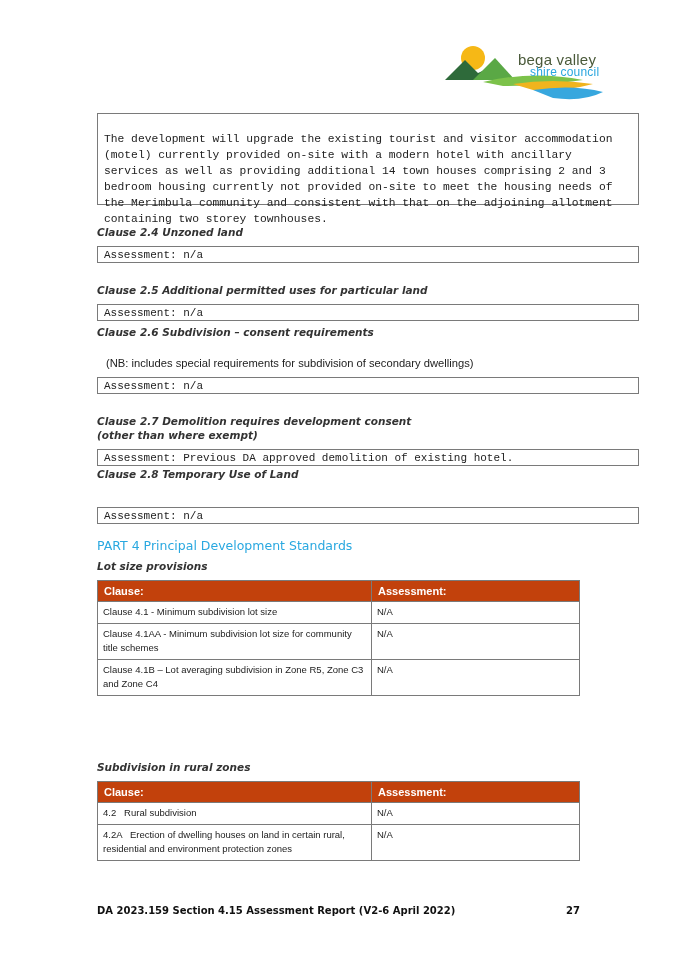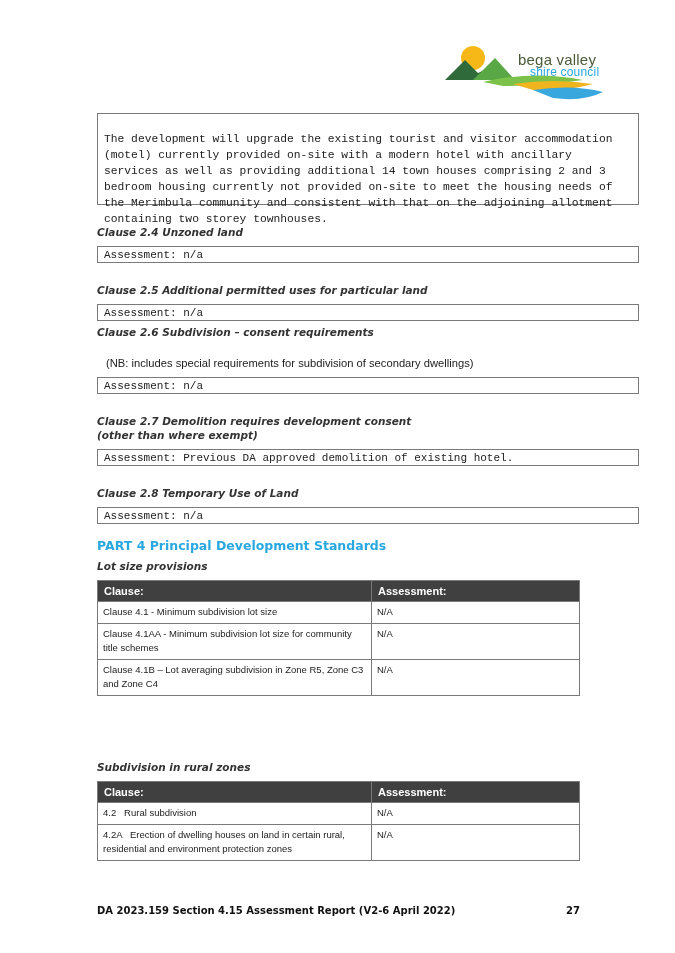--- a/index.html
+++ b/index.html
@@ -5,23 +5,23 @@
   html, body { margin:0; padding:0; background:#ffffff; }
   body { width:675px; height:953px; position:relative; overflow:hidden; font-family:"Liberation Sans", sans-serif; color:#222; }
   .logo { position:absolute; left:443px; top:40px; width:180px; height:62px; }
   .logo-text1 { position:absolute; left:518px; top:51px; font-family:"Liberation Sans", sans-serif; font-size:15px; color:#4a5a3a; letter-spacing:0.2px; }
   .logo-text2 { position:absolute; left:530px; top:65px; font-family:"Liberation Sans", sans-serif; font-size:12px; color:#2aa7df; letter-spacing:0.2px; }
   .box { position:absolute; left:97px; width:542px; border:1px solid #7a7a7a; box-sizing:border-box; font-family:Liberation Mono, monospace; font-size:11px; color:#222; }
   .intro { top:113px; height:92px; padding:17px 6px 0 6px; line-height:16px; font-size:11.3px; }
   .assess { height:17px; padding:1px 6px 0 6px; line-height:14px; font-size:11px; }
   .heading { position:absolute; left:97px; font-family:"DejaVu Sans", sans-serif; font-style:italic; font-weight:bold; font-size:10.5px; color:#333; }
   .note { position:absolute; left:106px; font-size:11.2px; color:#222; }
-  .part { position:absolute; left:97px; top:538px; font-family:"DejaVu Sans", sans-serif; font-weight:bold; font-size:12.5px; color:#29a8e0; }
+  .part { position:absolute; left:97px; top:538px; font-family:"DejaVu Sans", sans-serif; font-weight:normal; font-size:12.5px; color:#29a8e0; }
   table { position:absolute; left:97px; width:483px; border-collapse:collapse; font-size:9.5px; color:#222; }
-  th { background:#404040; color:#ffffff; font-weight:bold; text-align:left; font-size:11px; padding:3px 6px; border:1px solid #7a7a7a; height:14px; }
+  th { background:#c2410c; color:#ffffff; font-weight:bold; text-align:left; font-size:11px; padding:3px 6px; border:1px solid #7a7a7a; height:14px; }
   td { border:1px solid #7a7a7a; padding:3px 5px 4px 5px; vertical-align:top; line-height:14px; }
   td.c1 { width:263px; }
   .footer-left { position:absolute; left:97px; top:905px; font-family:"DejaVu Sans", sans-serif; font-weight:bold; font-size:10px; color:#111; }
   .footer-right { position:absolute; left:566px; top:905px; font-family:"DejaVu Sans", sans-serif; font-weight:bold; font-size:10px; color:#111; }
 </style>
 </head>
 <body>
 
 <svg class="logo" viewBox="0 0 180 62">
   <circle cx="30" cy="18" r="12" fill="#f6b816"></circle>
@@ -43,21 +43,21 @@
 <div class="box assess" style="top:304px;">Assessment: n/a</div>
 
 <div class="heading" style="top:326px;">Clause 2.6 Subdivision – consent requirements</div>
 <div class="note" style="top:357px;">(NB: includes special requirements for subdivision of secondary dwellings)</div>
 <div class="box assess" style="top:377px;">Assessment: n/a</div>
 
 <div class="heading" style="top:415px;">Clause 2.7 Demolition requires development consent</div>
 <div class="heading" style="top:429px;">(other than where exempt)</div>
 <div class="box assess" style="top:449px;">Assessment: Previous DA approved demolition of existing hotel.</div>
 
-<div class="heading" style="top:487px;">Clause 2.8 Temporary Use of Land</div>
+<div class="heading" style="top:468px;">Clause 2.8 Temporary Use of Land</div>
 <div class="box assess" style="top:507px;">Assessment: n/a</div>
 
 <div class="part">PART 4 Principal Development Standards</div>
 <div class="heading" style="top:560px;">Lot size provisions</div>
 
 <table style="top:580px;">
   <tbody>
       <tr>
     <th class="c1">Clause:</th>
     <th>Assessment:</th>

